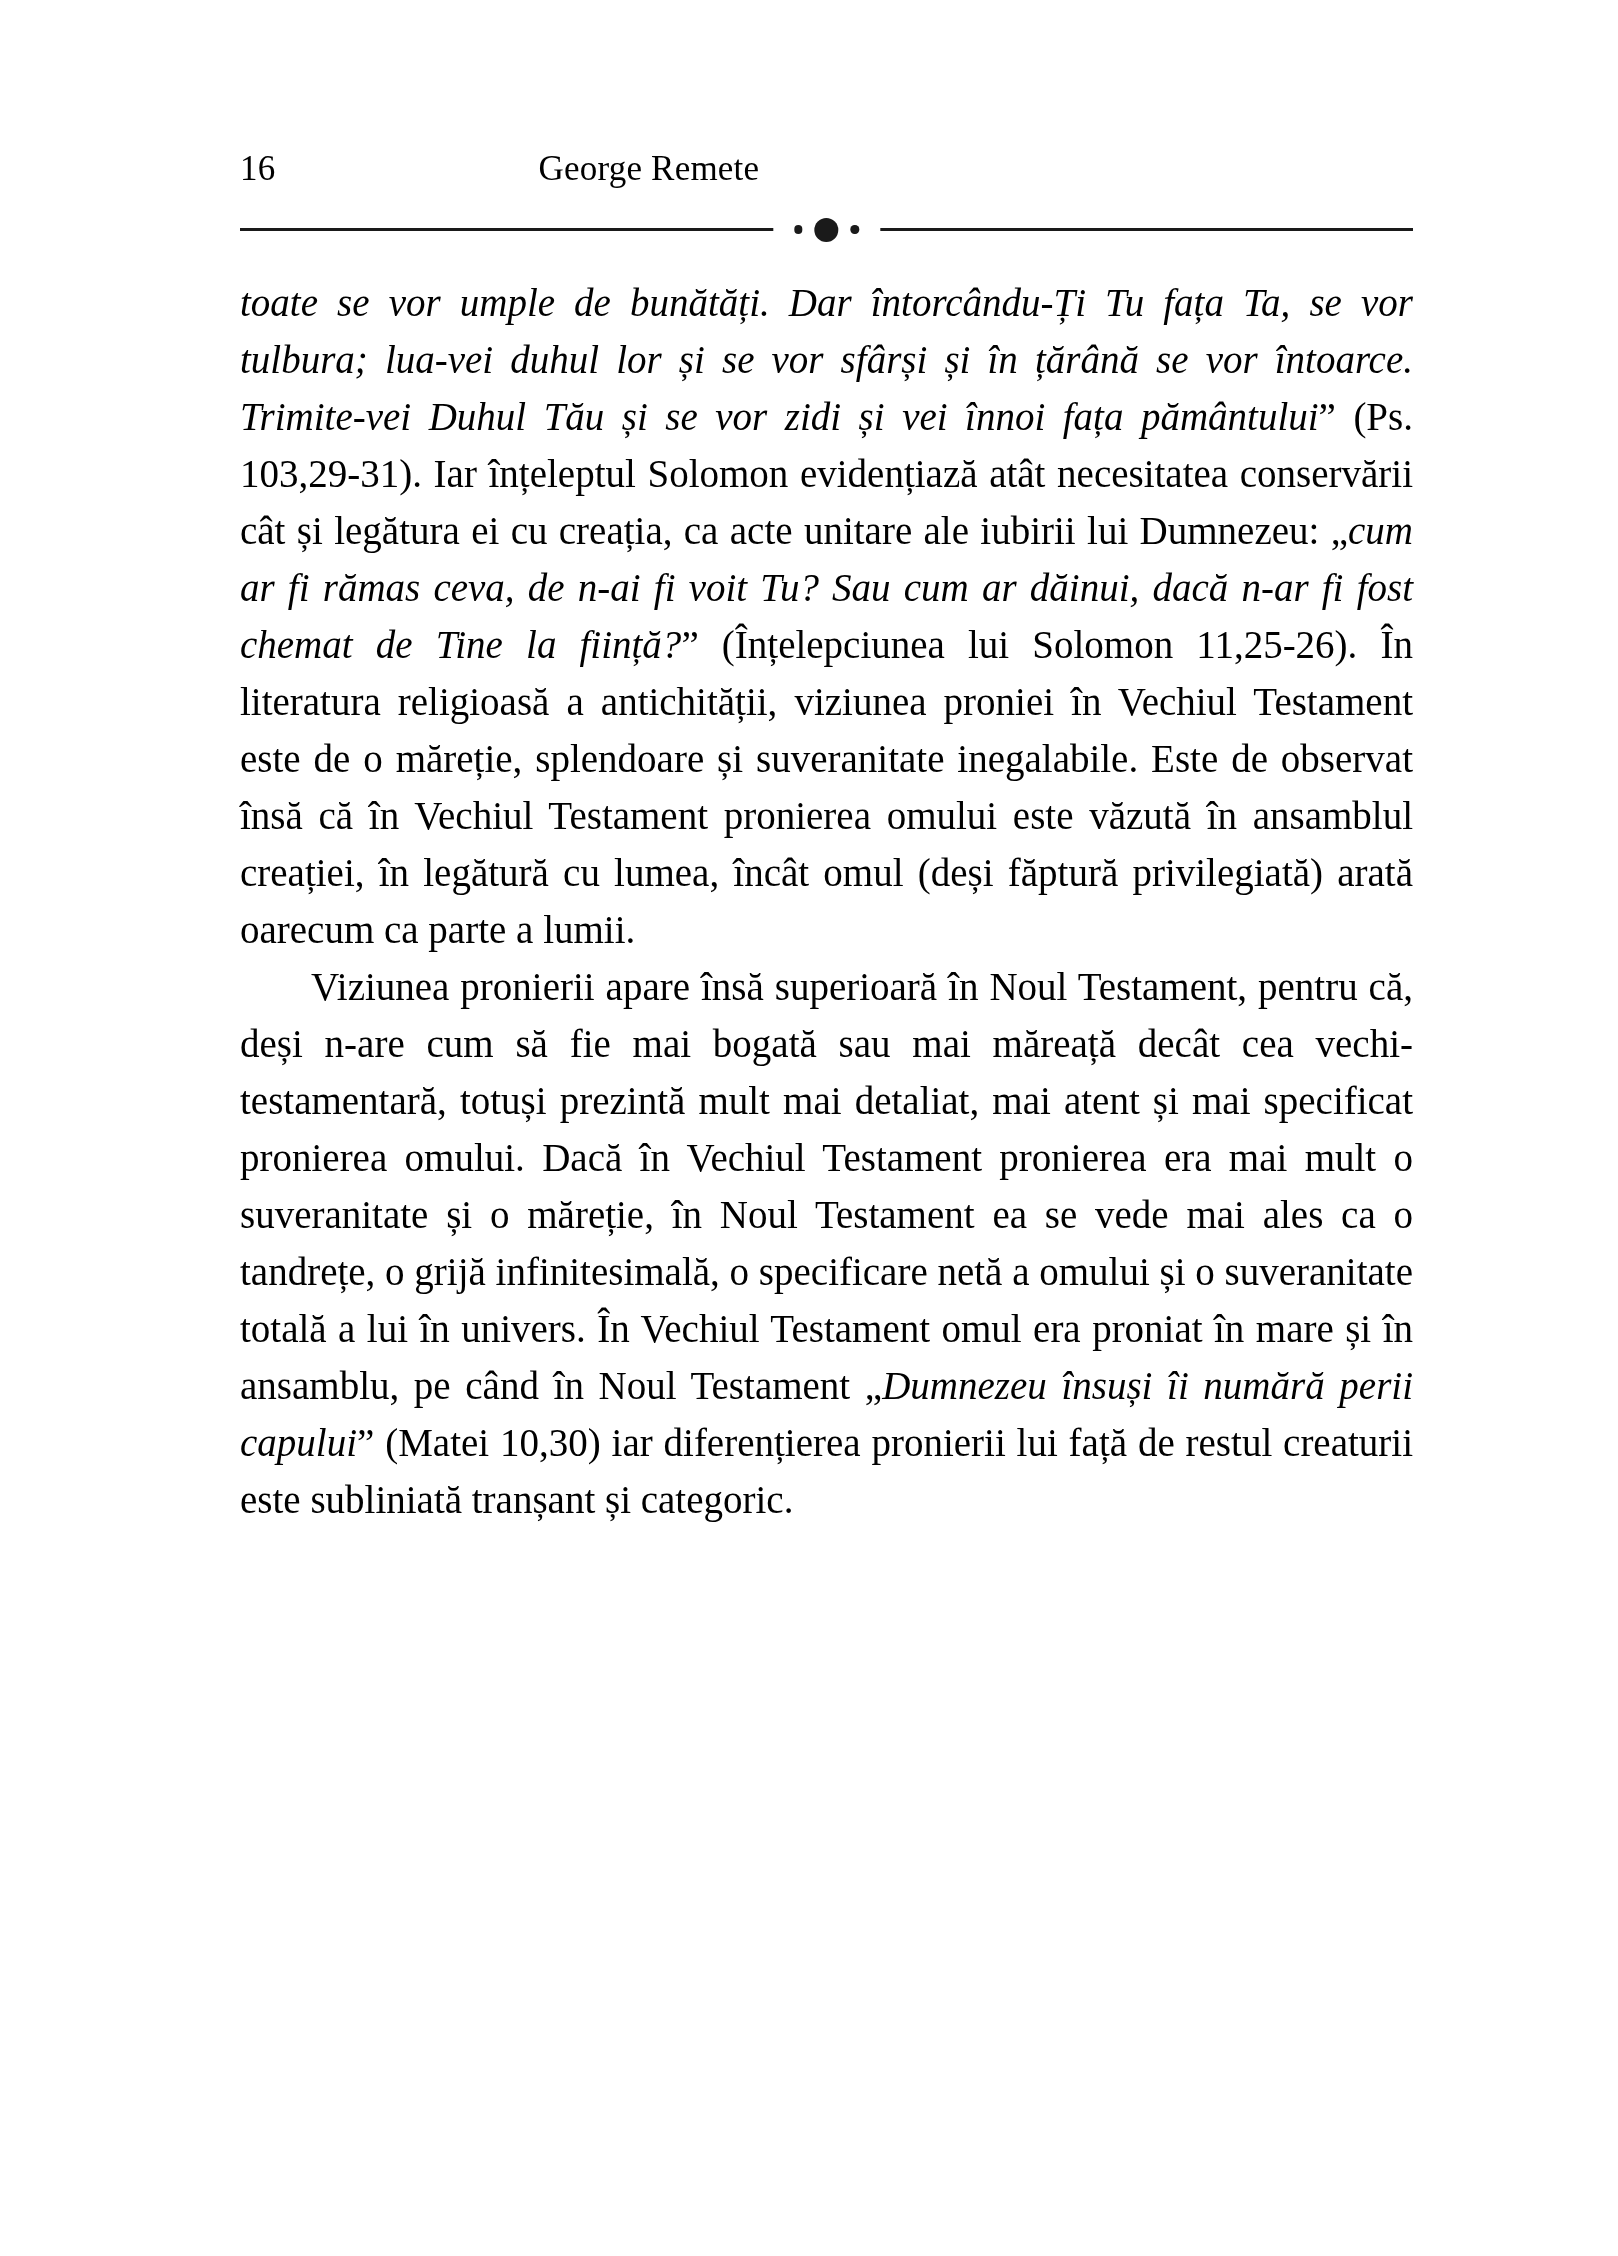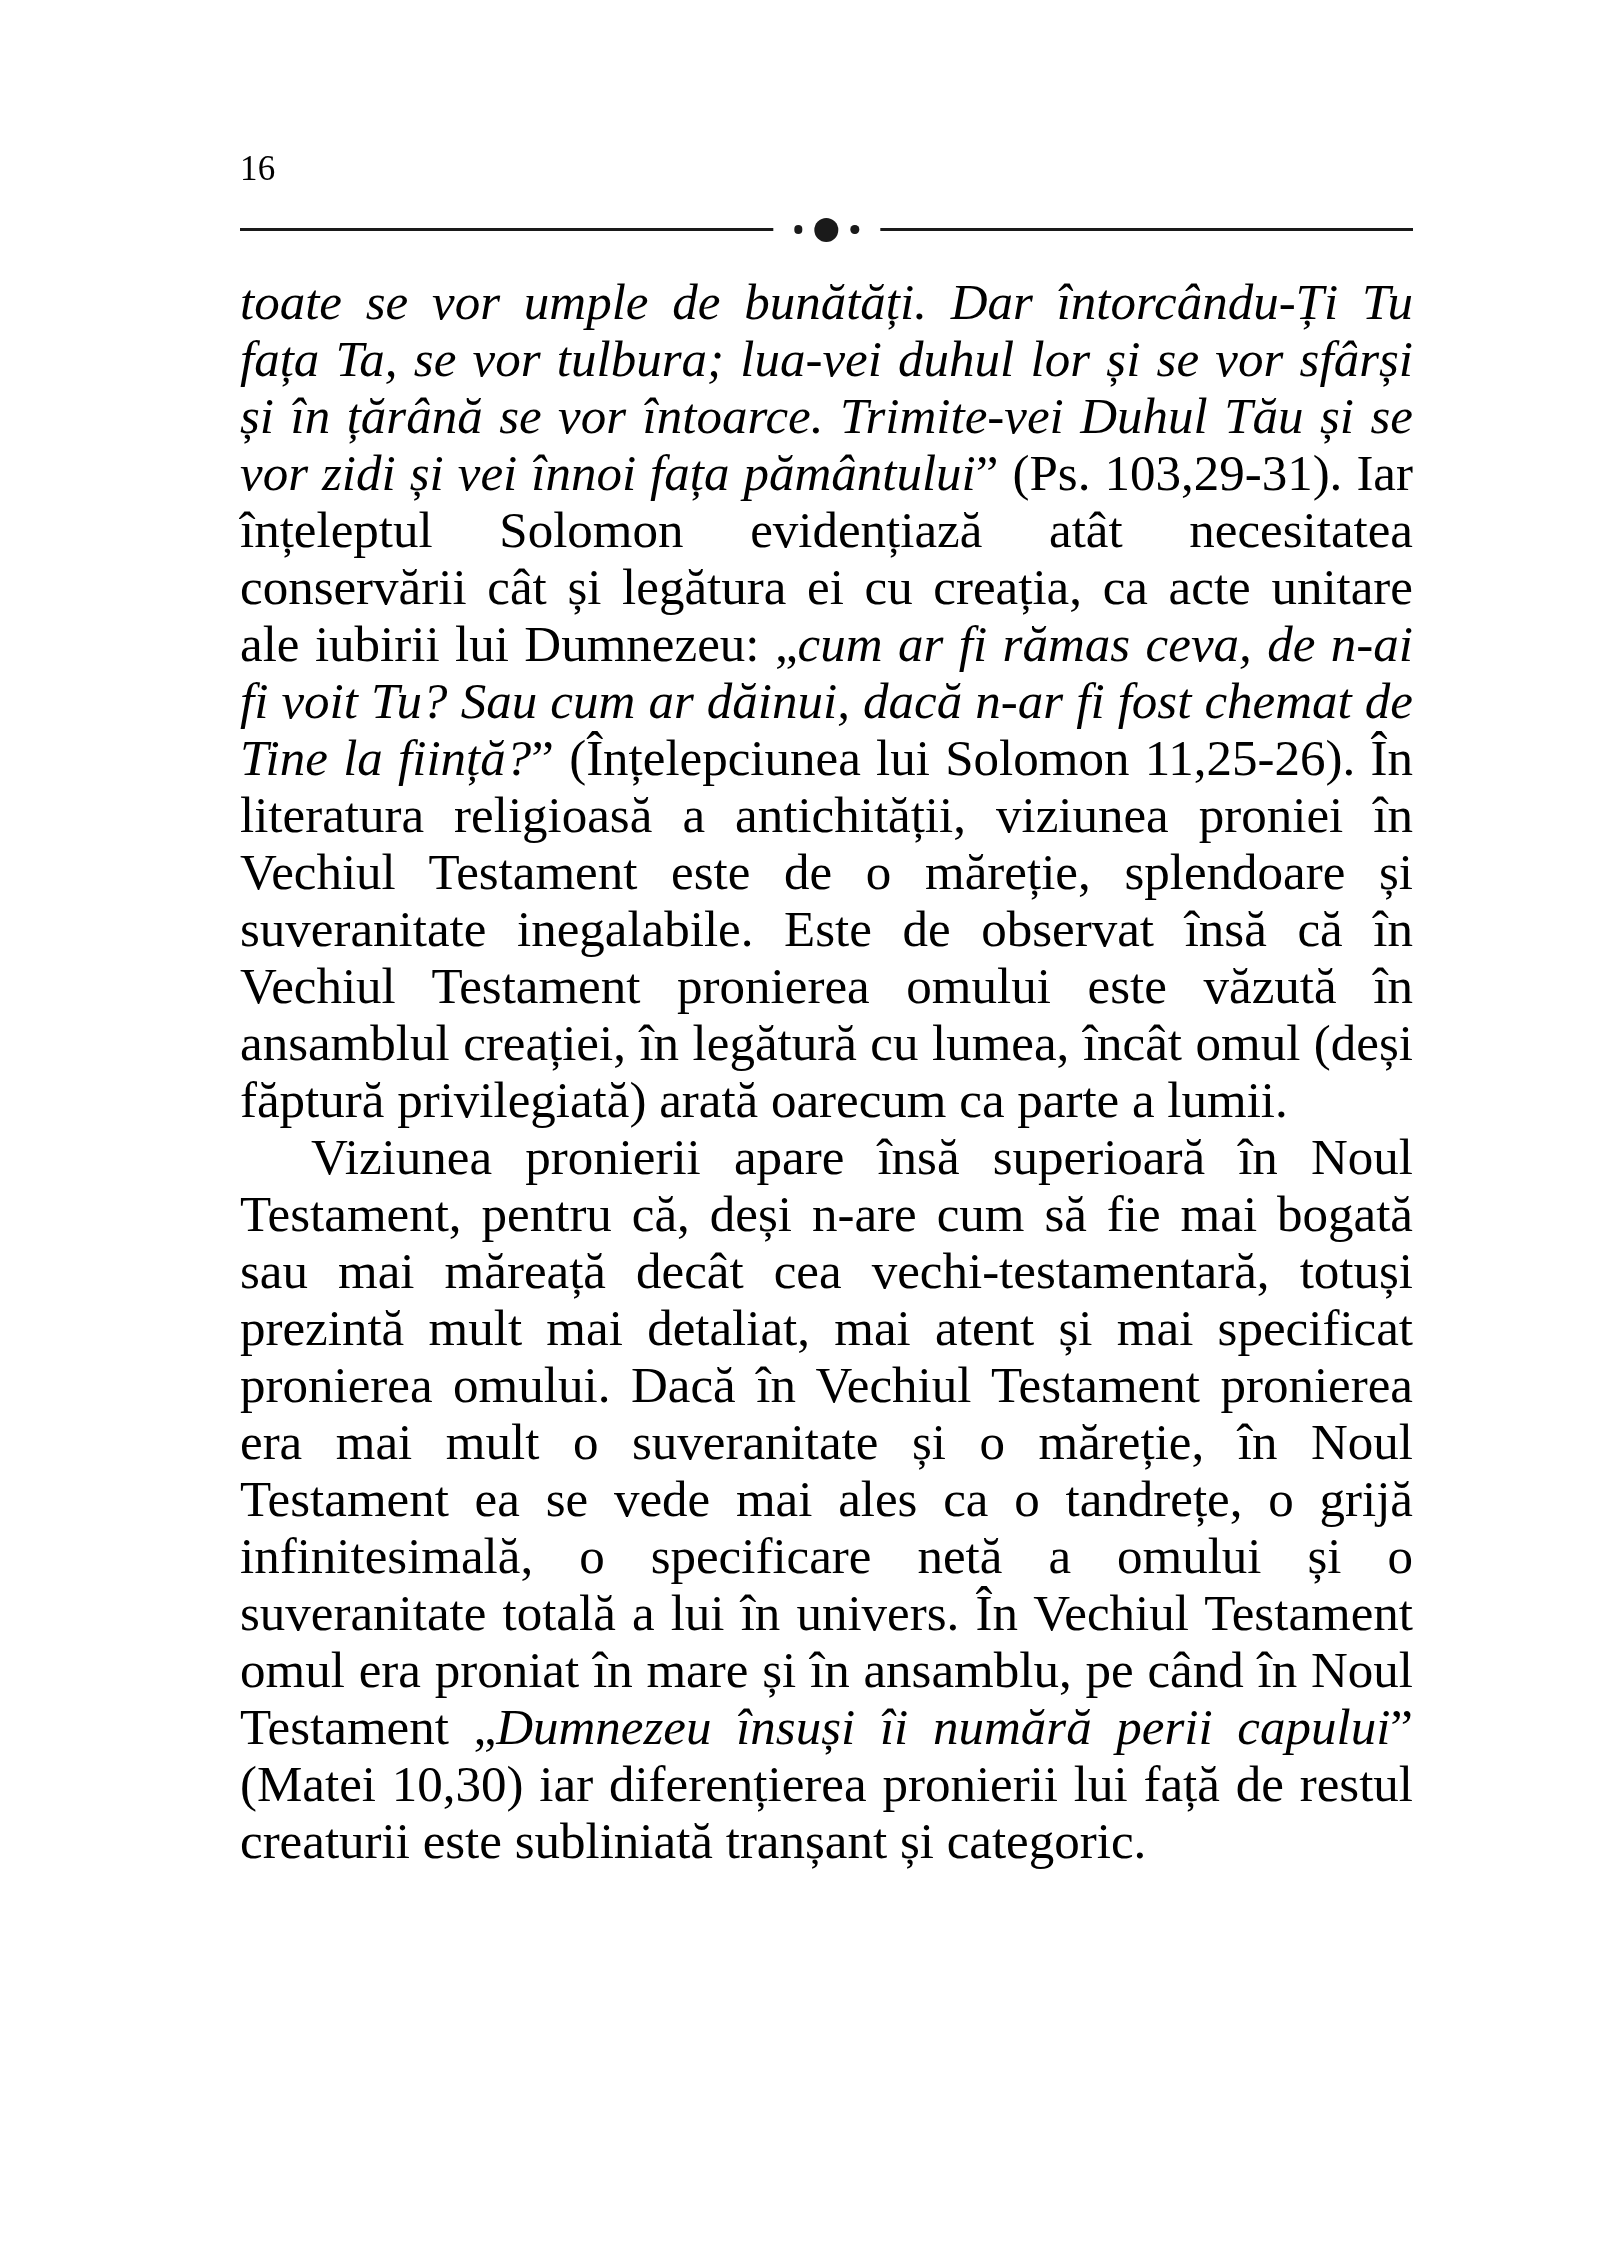--- a/index.html
+++ b/index.html
@@ -76,21 +76,21 @@
     margin: 0 12px;
   }
   .orn-dot-lg {
     width: 24px;
     height: 24px;
     background: #1a1a1a;
     border-radius: 50%;
   }
   .body-text {
     margin-top: 32px;
-    font-size: 51px;
+    font-size: 39px;
     line-height: 57px;
     text-align: justify;
     text-justify: inter-word;
   }
   .body-text p {
     margin: 0;
   }
   .indent {
     text-indent: 71px;
   }
@@ -99,20 +99,21 @@
   }
 </style>
 </head>
 <body>
 
 <div class="page">
   <div class="content">
 
     <div class="header">
       <div class="folio">16</div>
+      <div class="running-title">George Remete</div>
     </div>
 
     <div class="rule-wrap">
       <div class="rule-line"></div>
       <div class="rule-orn">
         <span class="orn-dot-sm"></span>
         <span class="orn-dot-lg"></span>
         <span class="orn-dot-sm"></span>
       </div>
     </div>

